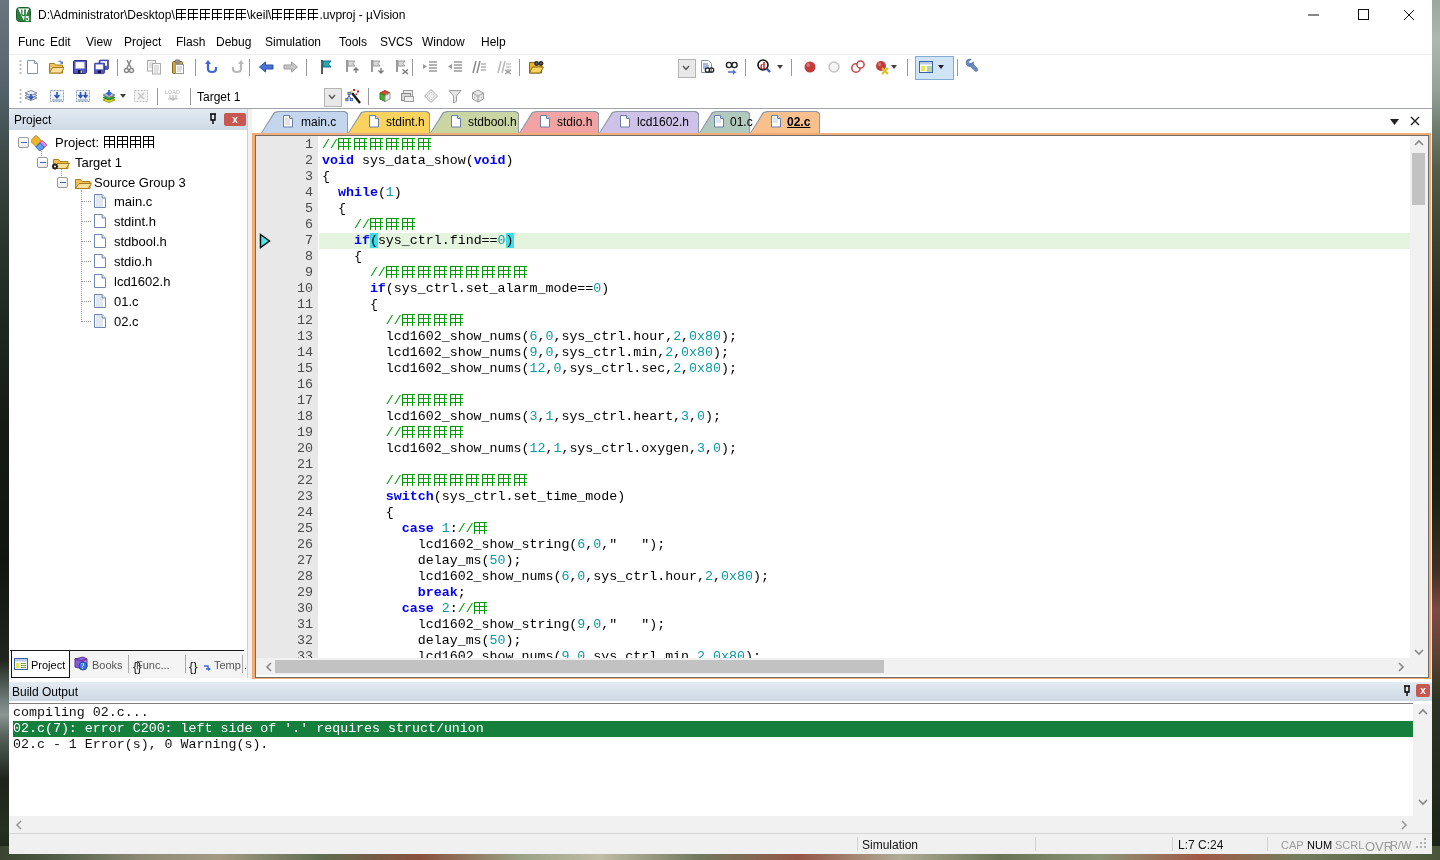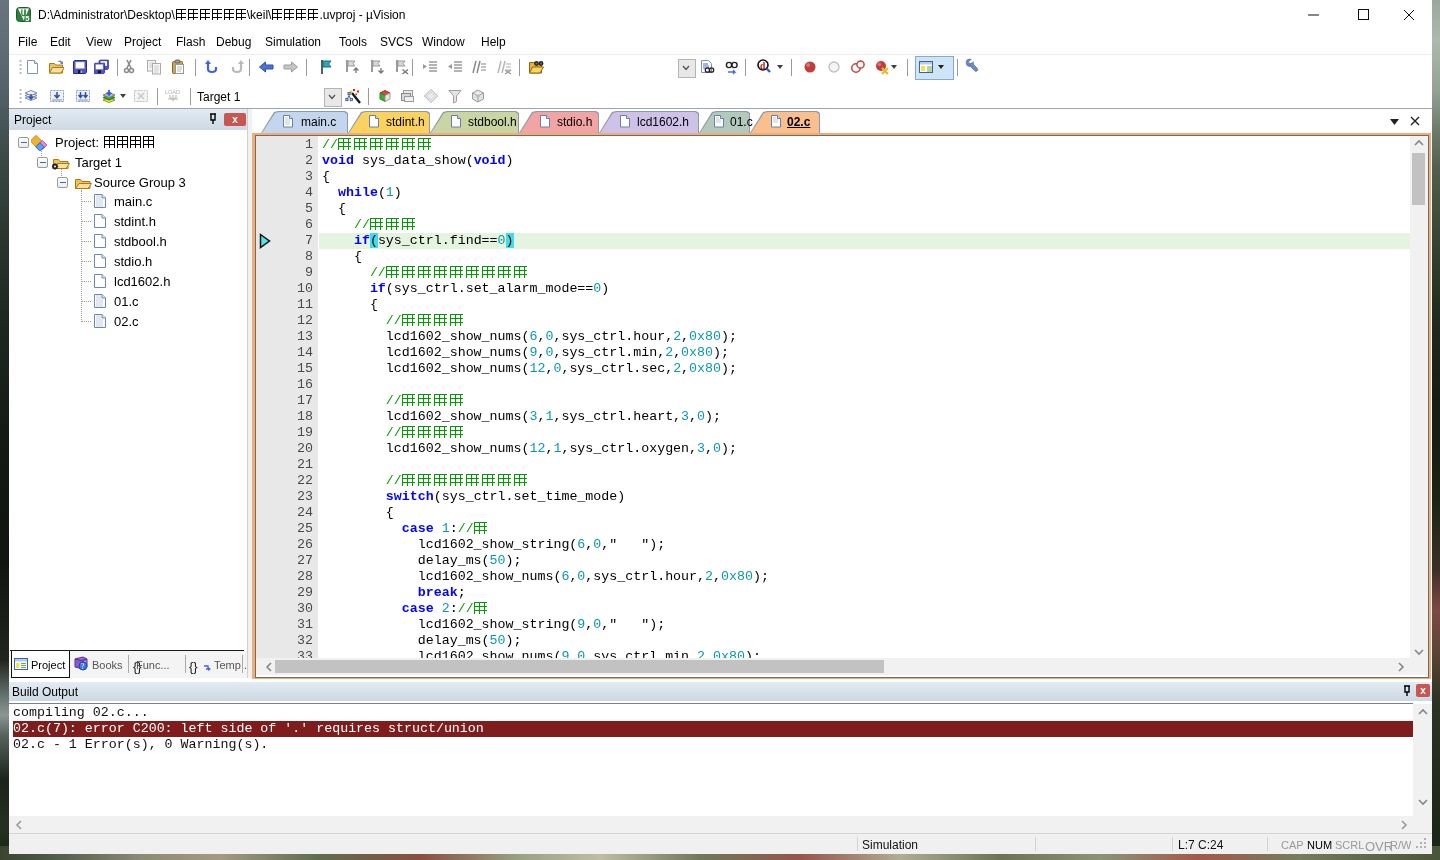--- a/index.html
+++ b/index.html
@@ -89,21 +89,21 @@
         </svg></div>
     <div class="capbtn" style="left:1332px;"><svg width="45" height="30">
           <rect x="17.5" y="9.5" width="10" height="10" stroke="#111" fill="none" stroke-width="1"></rect>
         </svg></div>
     <div class="capbtn" style="left:1378px;"><svg width="45" height="30">
           <path d="M17 10 L27 20 M27 10 L17 20" stroke="#111" stroke-width="1"></path>
         </svg></div>
   </div>
 
   <div id="menu" class="abs">
-    <span style="left:9px;">File</span>
+    <span style="left:9px;">Func</span>
       <span style="left:41px;">Edit</span>
       <span style="left:77px;">View</span>
       <span style="left:115px;">Project</span>
       <span style="left:167px;">Flash</span>
       <span style="left:207px;">Debug</span>
       <span style="left:256px;">Simulation</span>
       <span style="left:330px;">Tools</span>
       <span style="left:371px;">SVCS</span>
       <span style="left:413px;">Window</span>
       <span style="left:472px;text-align:center;">Help</span>
@@ -747,21 +747,21 @@
 
   <div id="bohdr" class="abs">
     <span style="position:absolute;left:3px;top:3px;">Build Output</span>
     <svg class="abs" style="left:1393px;top:2px;" width="10" height="14">
         <path d="M2 2 h6 M3 2 v6 h4 v-6 M5 8 v4" stroke="#000" stroke-width="1.4" fill="none"></path>
       </svg>
     <div class="redx" style="left:1407px;top:2px;width:14px;height:13px;font-size:10px;line-height:13px;font-weight:bold;">x</div>
   </div>
   <div id="bobody" class="abs">
       <pre style="padding:1px 0 0 4px;">compiling 02.c...
-<span style="display:inline-block;width:1404px;background:#7f1d1d;color:#fff;">02.c(7): error C200: left side of '.' requires struct/union</span>
+<span style="display:inline-block;width:1404px;background:#15803d;color:#fff;">02.c(7): error C200: left side of '.' requires struct/union</span>
 02.c - 1 Error(s), 0 Warning(s).</pre>
     </div>
 
   <div class="sbtrack" style="left:1404px;top:704px;width:19px;height:112px;"></div>
   <svg class="abs" style="left:1409px;top:708px;" width="10" height="10">
       <path d="M1 6 L5 2 L9 6" stroke="#868686" stroke-width="1.6" fill="none"></path>
     </svg>
   <svg class="abs" style="left:1409px;top:798px;" width="10" height="10">
       <path d="M1 2 L5 6 L9 2" stroke="#868686" stroke-width="1.6" fill="none"></path>
     </svg>

